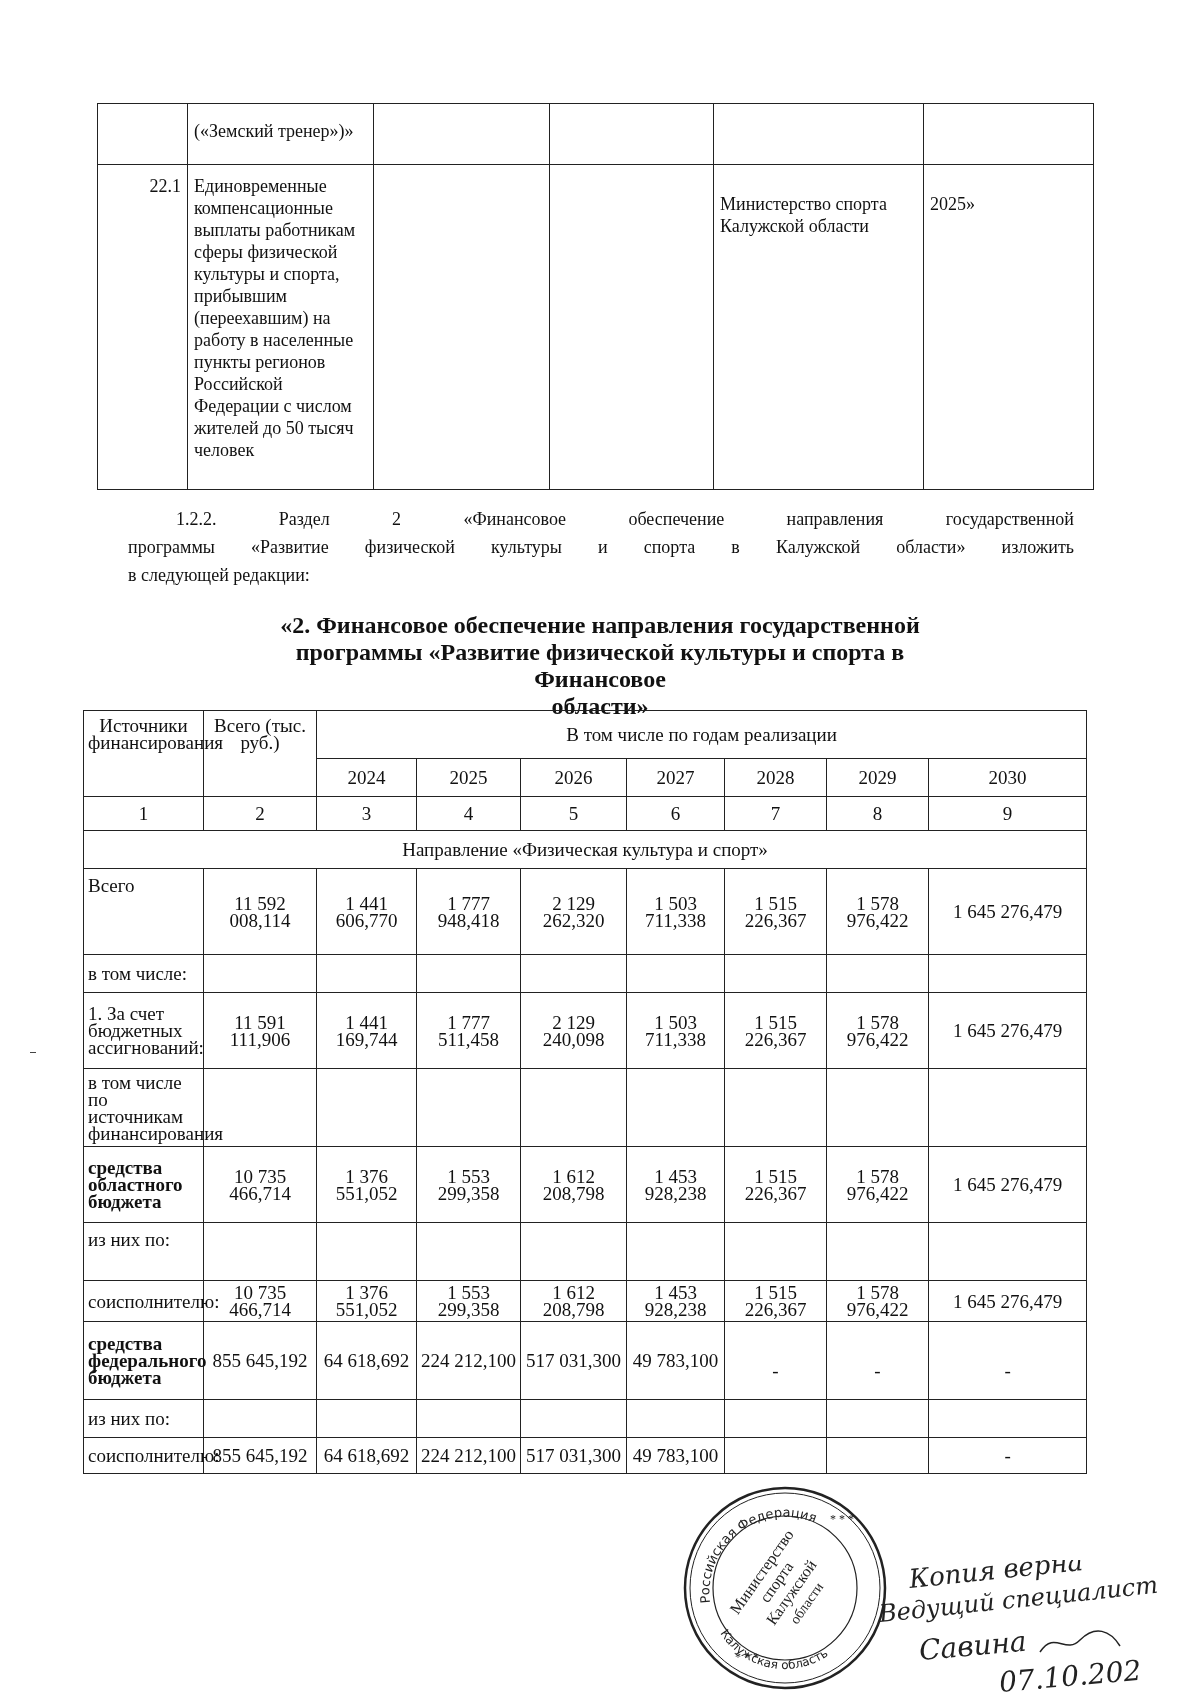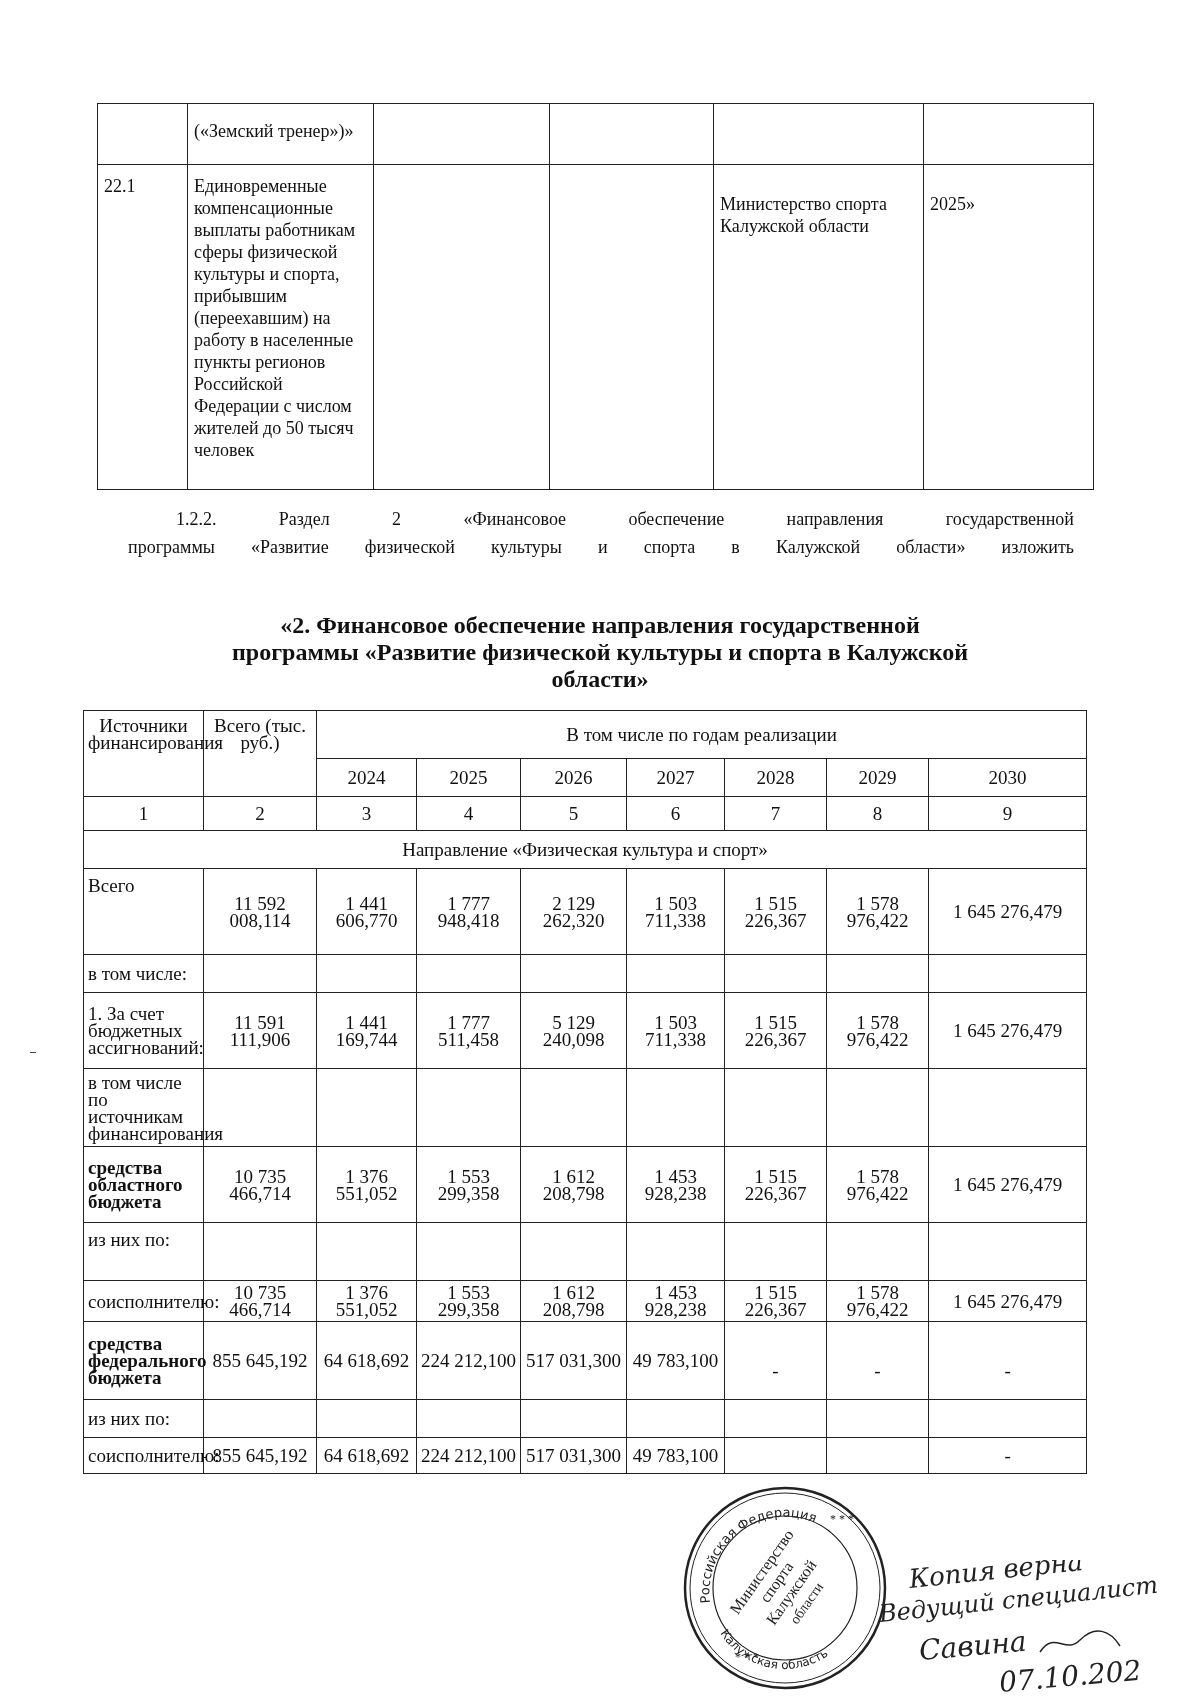--- a/index.html
+++ b/index.html
@@ -6,21 +6,21 @@
   body { width: 1200px; height: 1696px; position: relative; overflow: hidden;
          font-family: "Liberation Serif", serif; color: #111; }
   .page { position: absolute; left: 0; top: 0; width: 1200px; height: 1696px; }
 
   
   table.t1 { position: absolute; left: 97px; top: 103px; width: 996px;
              border-collapse: collapse; table-layout: fixed; font-size: 18px; line-height: 22px; padding-left: 12px; }
   table.t1 td { border: 1.5px solid #222; vertical-align: top; padding: 6px 6px; }
   table.t1 tr.r0 td { height: 38px; padding-top: 16px; }
   table.t1 tr.r1 td { height: 290px; padding-top: 10px; }
-  .t1 .num { text-align: left; }
+  .t1 .num { text-align: right; }
 
   
   .para { position: absolute; left: 148px; top: 505px; width: 926px; font-size: 18px; line-height: 28px;
           text-align: justify; }
   .para .l1 { display: block; text-align: justify; text-align-last: justify; padding-left: 28px; }
   .para .l2 { display: block; text-align: justify; text-align-last: justify; margin-left: -20px; }
   .para .l3 { display: block; margin-left: -20px; }
 
   
   .heading { position: absolute; left: 230px; top: 612px; width: 740px; text-align: center;
@@ -70,25 +70,26 @@
       <td></td>
       <td style="padding-top:28px">Министерство спорта Калужской области</td>
       <td style="padding-top:28px">2025»</td>
     </tr>
   </tbody>
     </table>
 
   <div class="para">
     <span class="l1">1.2.2. Раздел 2 «Финансовое обеспечение направления государственной</span>
     <span class="l2">программы «Развитие физической культуры и спорта в Калужской области» изложить</span>
+    <span class="l3">в следующей редакции:</span>
   </div>
 
   <div class="heading">
     <div>«2. Финансовое обеспечение направления государственной</div>
-    <div>программы «Развитие физической культуры и спорта в Калужской</div>
+    <div>программы «Развитие физической культуры и спорта в Финансовое</div>
     <div>области»</div>
   </div>
 
   <table class="t2">
     <colgroup>
       <col style="width:120px">
         <col style="width:113px">
         <col style="width:100px">
         <col style="width:104px">
         <col style="width:106px">
@@ -149,21 +150,21 @@
       <td></td>
       <td></td>
       <td></td>
     </tr>
 
     <tr style="height:76px">
       <td class="lbl">1. За счет бюджетных ассигнований:</td>
       <td>11 591 111,906</td>
       <td>1 441 169,744</td>
       <td>1 777 511,458</td>
-      <td>5 129 240,098</td>
+      <td>2 129 240,098</td>
       <td>1 503 711,338</td>
       <td>1 515 226,367</td>
       <td>1 578 976,422</td>
       <td>1 645 276,479</td>
     </tr>
 
     <tr style="height:78px">
       <td class="lbl">в том числе по источникам финансирования</td>
       <td></td>
       <td></td>

